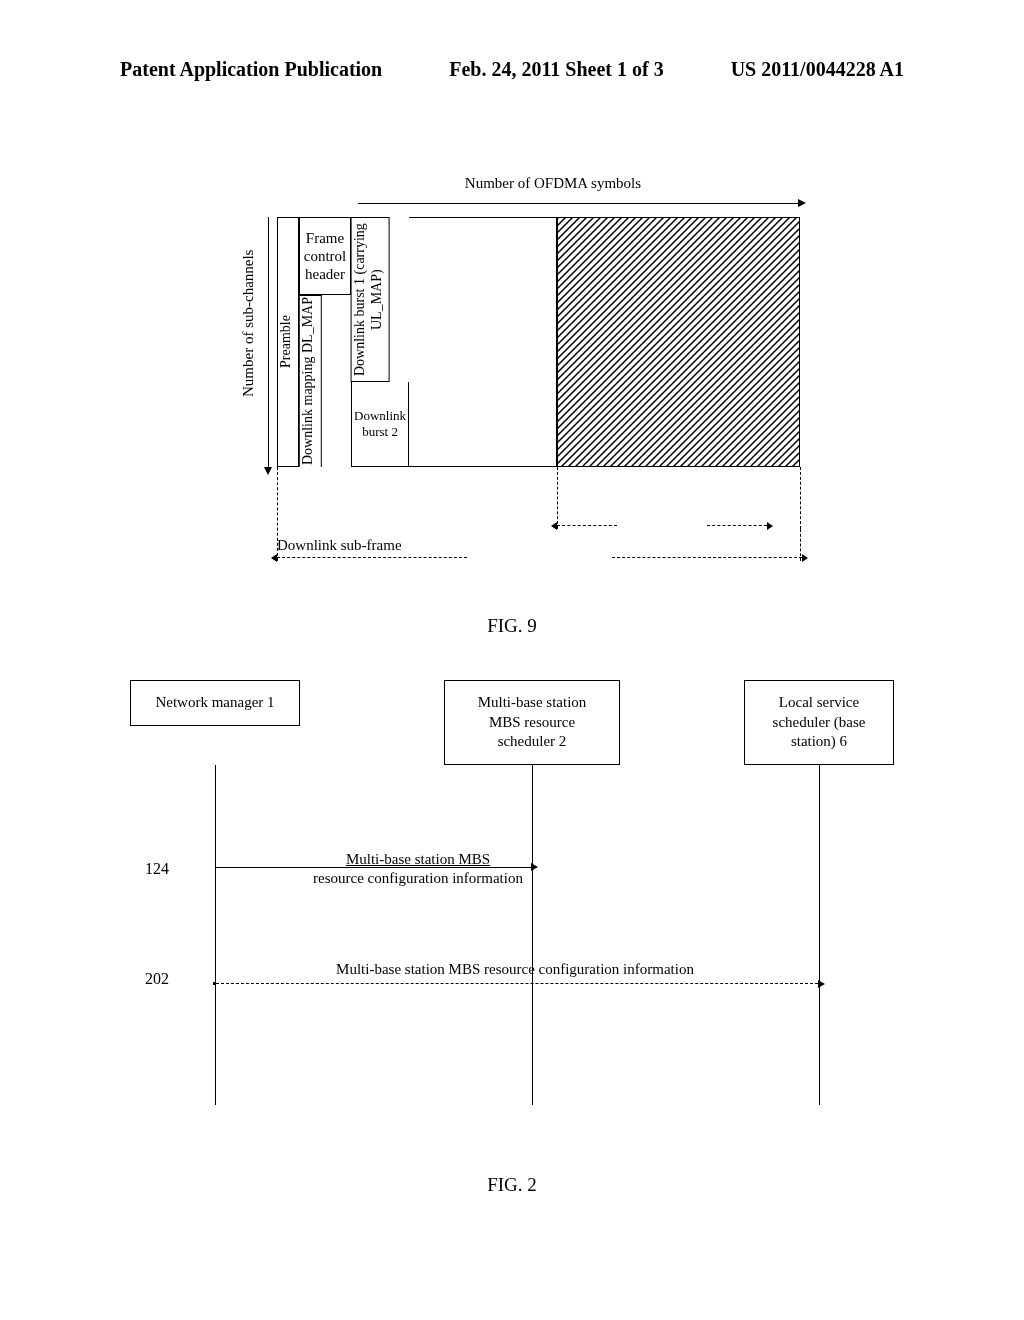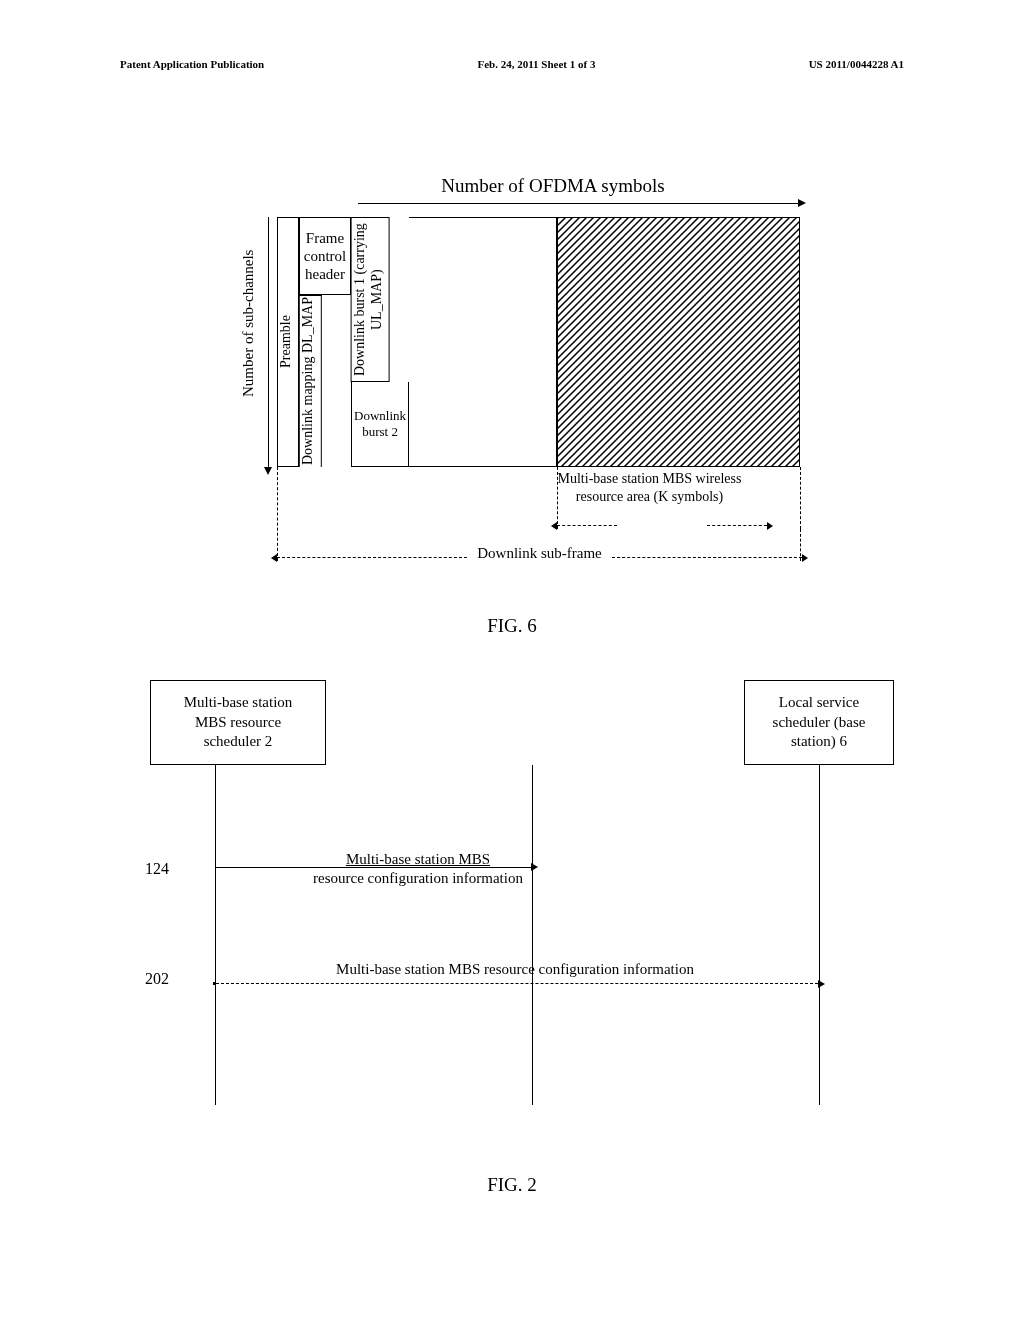--- a/index.html
+++ b/index.html
@@ -11,32 +11,32 @@
       font-family: "Times New Roman", serif;
       background: white;
       width: 1024px;
       height: 1320px;
       position: relative;
     }
     .header {
       display: flex;
       justify-content: space-between;
       padding: 58px 120px 0 120px;
-      font-size: 11px;
+      font-size: 20px;
       font-weight: bold;
     }
     .fig1-container {
       position: absolute;
       top: 175px;
       left: 242px;
       width: 562px;
     }
     .x-axis-label {
       text-align: center;
-      font-size: 19px;
+      font-size: 15px;
       margin-bottom: 8px;
       padding-left: 60px;
     }
     .x-arrow {
       position: absolute;
       top: 28px;
       left: 116px;
       width: 440px;
       height: 1px;
       background: black;
@@ -236,24 +236,23 @@
     }
     .right-dashed {
       position: absolute;
       top: 292px;
       left: 558px;
       height: 62px;
       border-left: 1px dashed black;
     }
     .sub-frame-label {
       position: absolute;
-      top: 370px;
+      top: 362px;
       left: 35px;
       width: 525px;
-      text-align: center;
       font-size: 15px;
     }
     .sub-frame-arrow {
       position: absolute;
       top: 382px;
       left: 35px;
       width: 525px;
       height: 1px;
     }
     .sf-left {
@@ -459,39 +458,39 @@
         <rect width="100%" height="100%" fill="url(#diagonalHatch)"></rect>
       </svg>
     </div>
   </div>
 
   <div class="left-dashed-full"></div>
   <div class="left-dashed"></div>
   <div class="right-dashed"></div>
   <div class="right-dashed-full"></div>
 
-  <div class="mbs-label">Multi-base station MBS wireless resource area (K symbols)</div>
   <div class="k-symbols-arrow">
     <div class="k-arrow-line">
       <div class="k-arrow-left"></div>
       <div class="k-arrow-right"></div>
     </div>
   </div>
 
   <div class="sub-frame-label">Downlink sub-frame</div>
   <div class="sub-frame-arrow">
     <div class="sf-left"></div>
     <div class="sf-right"></div>
   </div>
 </div>
 
-<div class="fig1-caption">FIG. 6</div>
+<div class="fig1-caption">FIG. 9</div>
 
 <div class="fig2-container">
   <div class="fig2-boxes">
+    <div class="fig2-box box1">Network manager 1</div>
     <div class="fig2-box box2">Multi-base station MBS resource scheduler 2</div>
     <div class="fig2-box box3">Local service scheduler (base station) 6</div>
   </div>
   <div class="fig2-lines">
     <div class="vline v1"></div>
     <div class="vline v2"></div>
     <div class="vline v3"></div>
 
     <div class="step-label s201">124</div>
     <div class="step-label s202">202</div>

